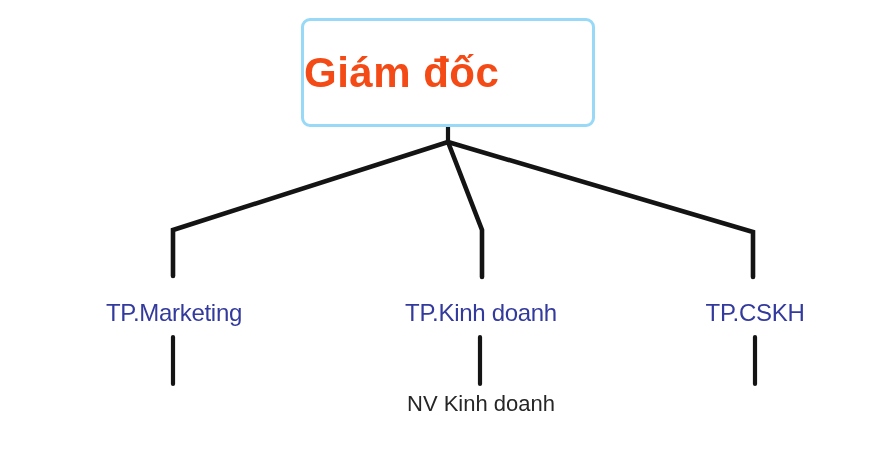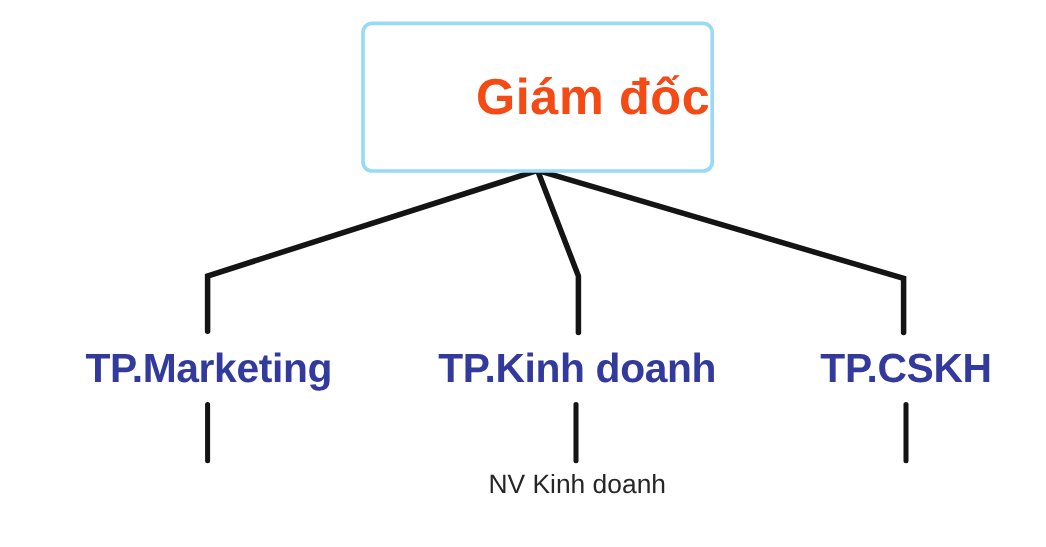--- a/index.html
+++ b/index.html
@@ -27,43 +27,43 @@
     stroke-linecap: round;
   }
   .lines path.branch { stroke-width: 4.6px; }
   .lines path.stub   { stroke-width: 4.2px; }
   .lines path.drop   { stroke-width: 4.2px; }
   .root-box {
     position: absolute;
     left: 301px;
     top: 18px;
     width: 294px;
-    height: 126px;
+    height: 109px;
     border: 3px solid var(--root-border, #97d9f7);
     border-radius: 9px;
     box-sizing: border-box;
     display: flex;
     align-items: center;
-    justify-content: flex-end;
+    justify-content: flex-start;
     background: #ffffff;
   }
   .root-label {
     color: var(--root-text, #f44a15);
     font-size: 42px;
     font-weight: bold;
     letter-spacing: 0.5px;
     white-space: nowrap;
   }
   .mgr-label {
     position: absolute;
-    top: 288px;
+    top: 299px;
     transform: translateX(-50%);
     color: var(--mgr-text, #333a9d);
-    font-size: 34px;
-    font-weight: bold;
+    font-size: 24px;
+    font-weight: normal;
     letter-spacing: -0.3px;
     white-space: nowrap;
   }
   .staff-label {
     position: absolute;
     top: 391px;
     transform: translateX(-50%);
     color: var(--staff-text, #262626);
     font-size: 22px;
     font-weight: normal;

